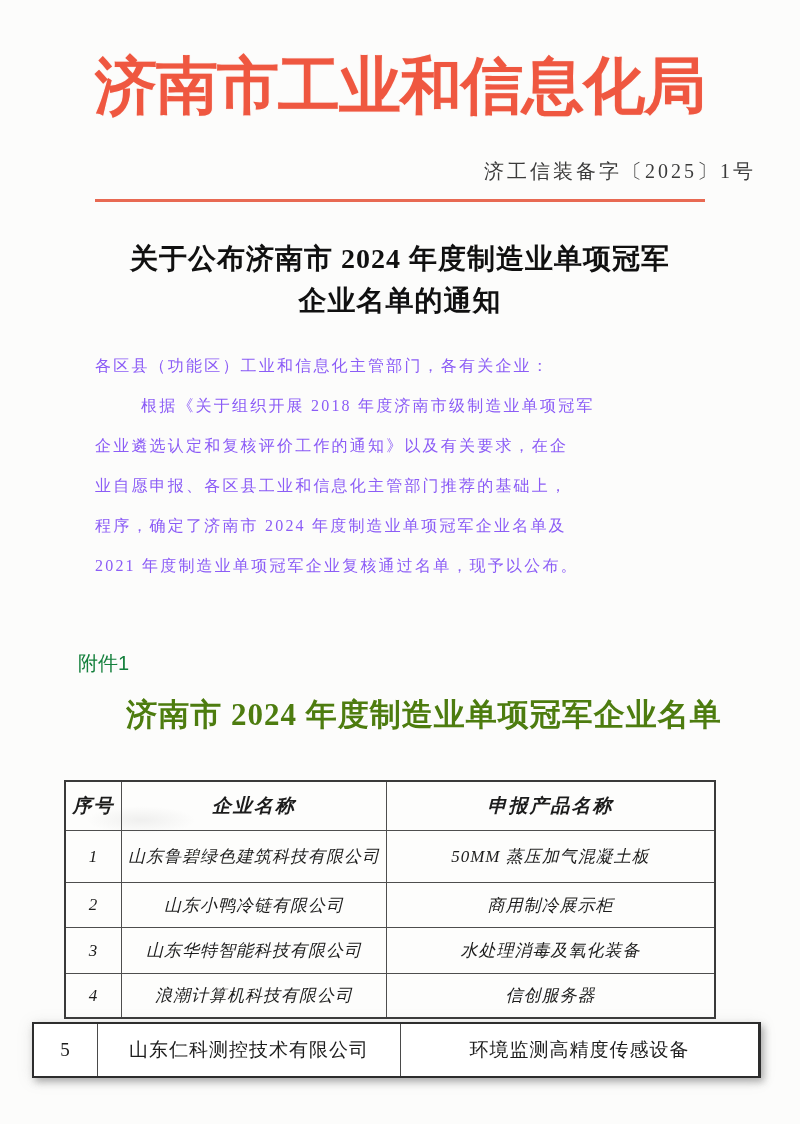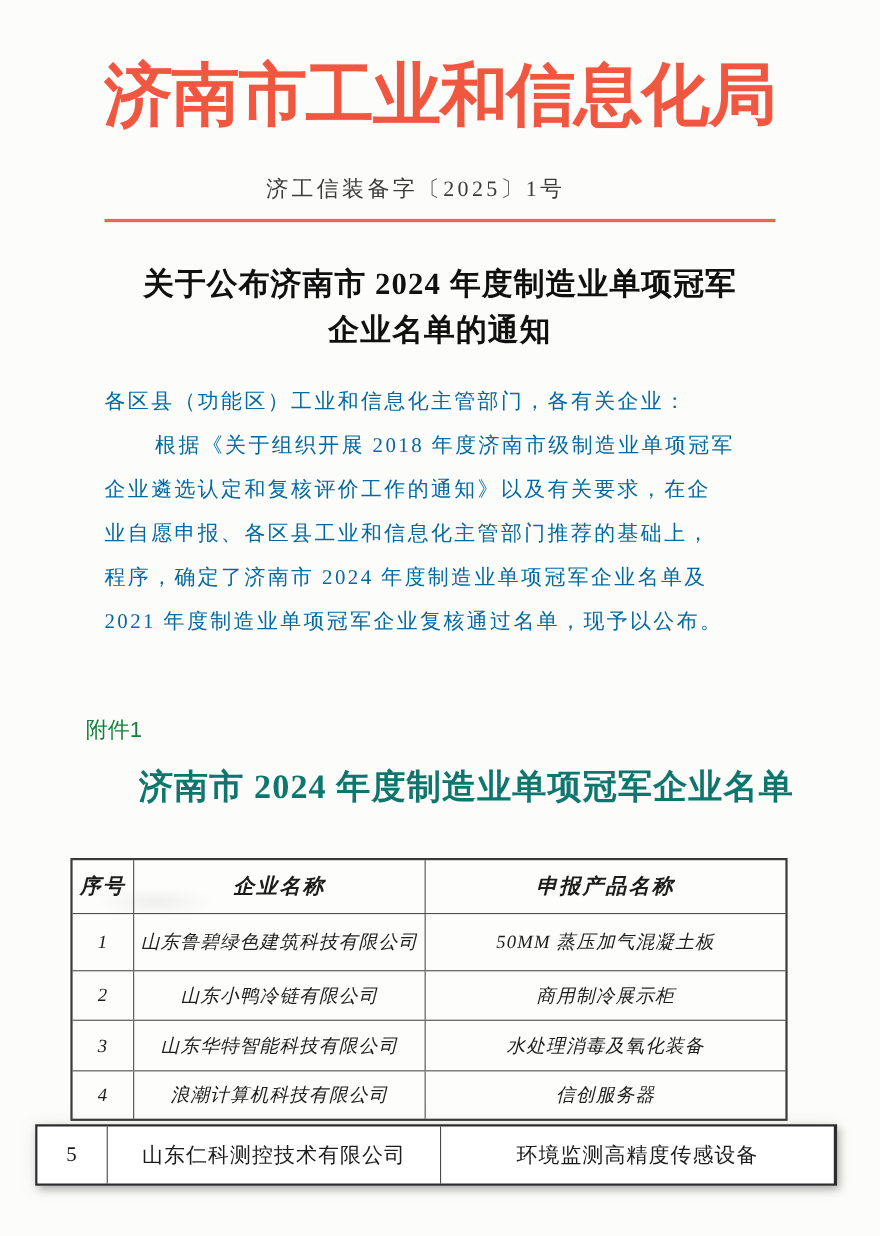--- a/index.html
+++ b/index.html
@@ -14,50 +14,50 @@
   .agency-title {
     position:absolute; top:44px; left:0; width:800px;
     text-align:center;
     font-size:62px; font-weight:bold; letter-spacing:-1px;
     color:#ef5740;
     text-shadow:0 0 1px rgba(239,87,64,.4);
     white-space:nowrap;
   }
   .doc-number {
     position:absolute; top:158px; left:0; width:756px;
-    text-align:center;
+    text-align:right;
     font-size:20px; letter-spacing:3px; color:#3b3b3b;
   }
   .red-rule {
     position:absolute; top:199px; left:95px; width:610px; height:3px;
     background:#e86952;
   }
   .notice-title {
     position:absolute; top:238px; left:0; width:800px;
     text-align:center;
     font-size:28px; font-weight:bold; line-height:42px;
     color:#101010; letter-spacing:1px;
   }
   .body-text {
     position:absolute; top:346px; left:95px; width:618px;
-    font-size:19px; line-height:40px; letter-spacing:2.2px;
-    color:#0369a1;
+    font-size:16px; line-height:40px; letter-spacing:2.2px;
+    color:#8b5cf6;
     white-space:nowrap;
   }
   .body-line.indent { padding-left:46px; }
   .attachment-label {
     position:absolute; top:650px; left:78px;
     font-size:20px; color:#15803d;
     font-family:"Liberation Sans","DejaVu Sans",sans-serif;
   }
   .table-title {
     position:absolute; top:694px; left:0; width:800px;
     text-align:center;
     font-size:31px; font-weight:bold; letter-spacing:1px;
-    color:#0f766e; white-space:nowrap;padding-left:48px;
+    color:#4d7c0f; white-space:nowrap;padding-left:48px;
   }
   .cj-table {
     position:absolute; top:780px; left:64px; width:652px;
     border:2px solid #3a3a3a;
     background:#fdfdfc;
     font-style:italic;
   }
   .t-row { display:grid; grid-template-columns:55px 265px 1fr; }
   .t-row + .t-row { border-top:1px solid #4e4e4e; }
   .t-cell {

